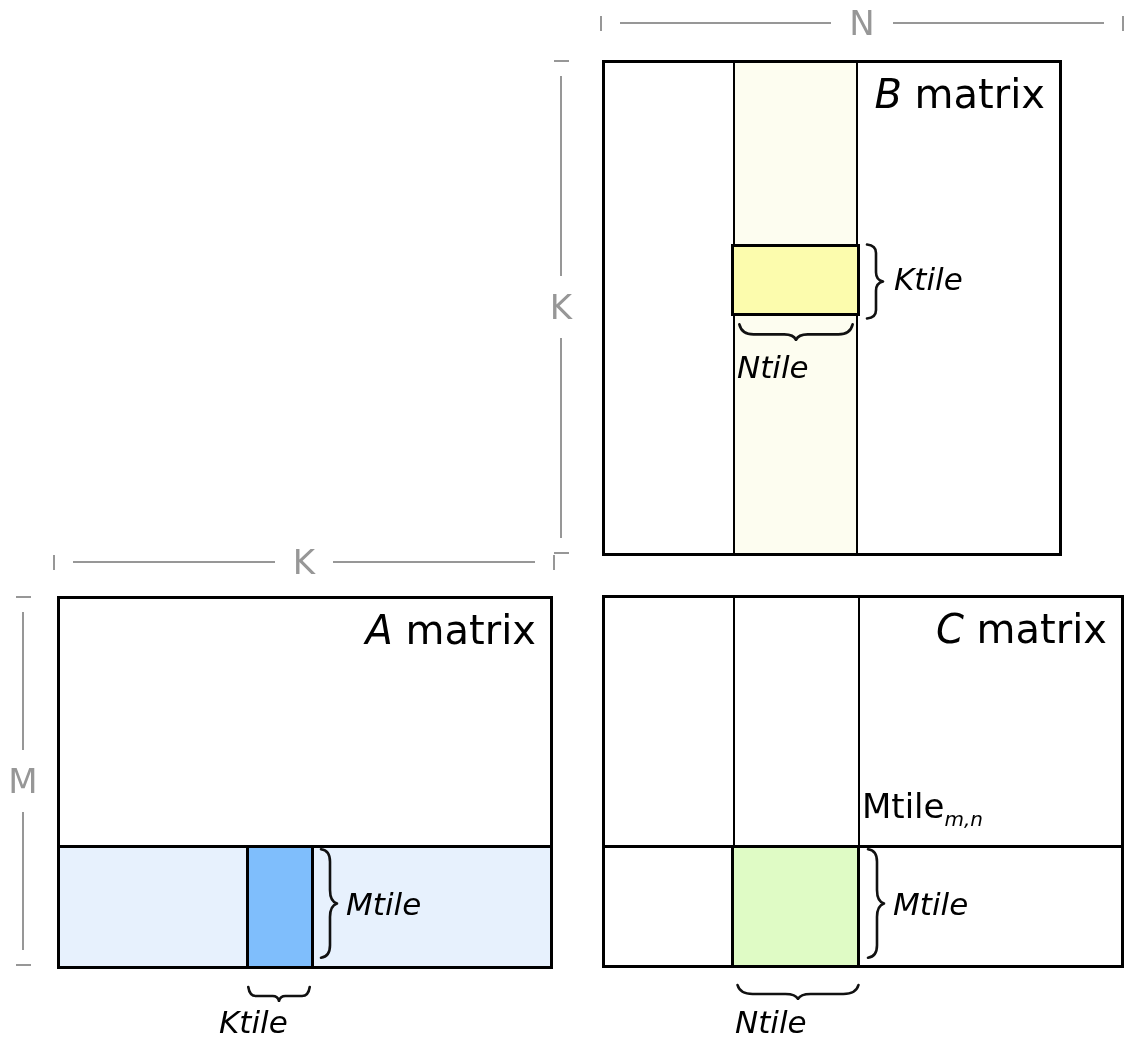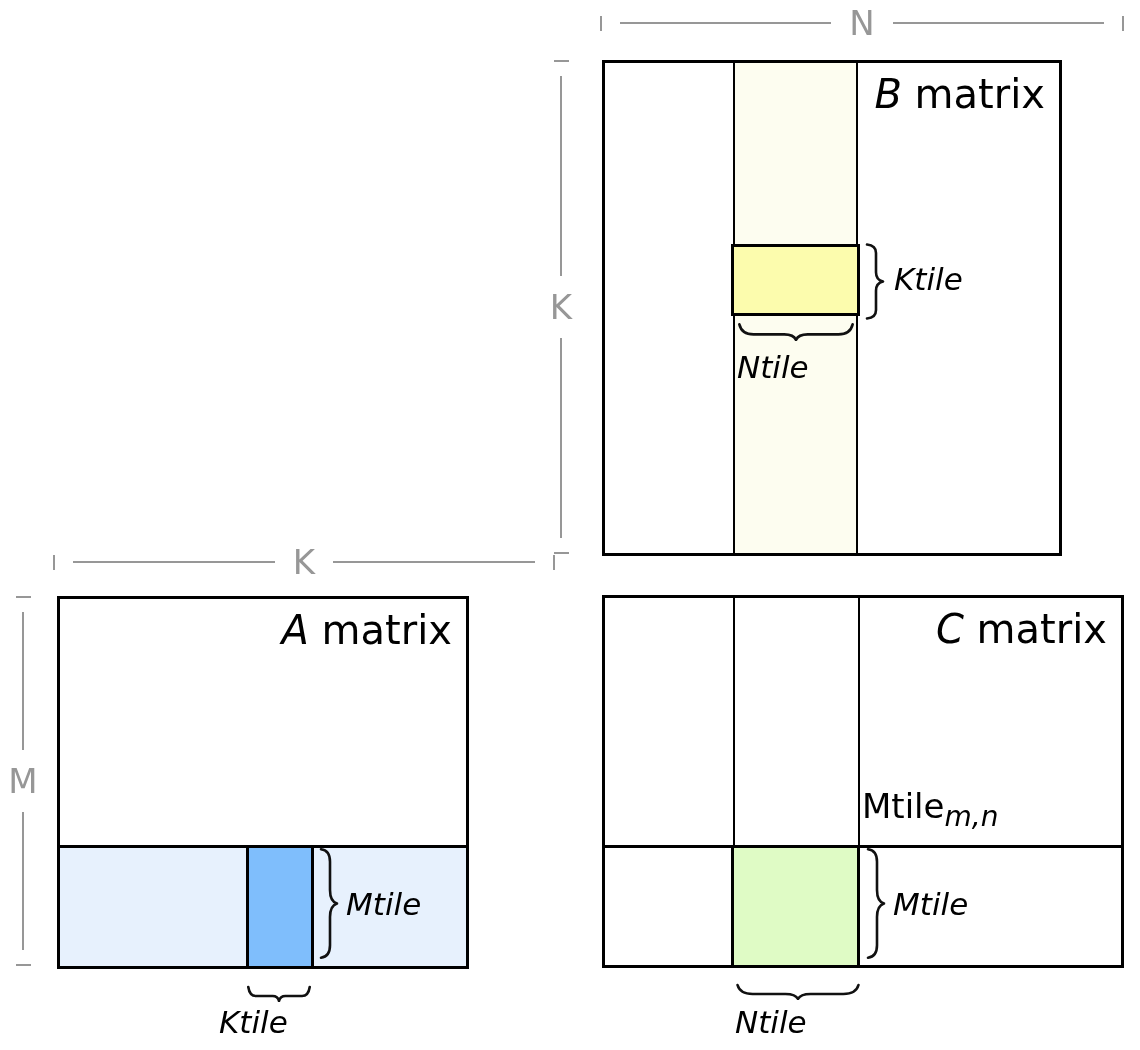--- a/index.html
+++ b/index.html
@@ -60,21 +60,21 @@
   .c-hline { position:absolute; left:0; right:0; top:247px; height:3px; background:#000; }
   .c-tile {
     position:absolute; left:126px; width:129px; top:250px; bottom:0;
     box-sizing:border-box; background:#DFFBC5;
     border-left:3px solid #000; border-right:3px solid #000;
   }
   .c-block-label {
     position:absolute; left:862px; top:786px;
     font-size:34px; line-height:40px; white-space:nowrap;
   }
-  .c-block-label sub { font-style:italic; font-size:28px; }
+  .c-block-label sub { font-style:italic; font-size:20px; }
 
   
   .brace { position:absolute; }
   .brace svg { display:block; width:100%; height:100%; }
   .brace path {
     fill:none; stroke:#111; stroke-width:2.6;
     stroke-linecap:round; stroke-linejoin:round;
     vector-effect:non-scaling-stroke;
   }
   .tile-label {
@@ -135,21 +135,21 @@
   </div>
   <div class="tile-label" style="left:894px; top:261px;">Ktile</div>
 
   <div class="brace" style="left:737px; top:321px; width:118px; height:20px;">
     <svg viewBox="0 0 100 18" preserveAspectRatio="none">
       <path d="M 2 3 Q 4 12 14 12 L 40 12 Q 48 12 50 17 Q 52 12 60 12 L 86 12 Q 96 12 98 3"></path>
     </svg>
   </div>
   <div class="tile-label centered" style="left:737px; top:349px; width:118px;">Ntile</div>
 
-  <div class="matrix" style="left:57px; top:596px; width:412px; height:373px;">
+  <div class="matrix" style="left:57px; top:596px; width:496px; height:373px;">
     <div class="a-strip"></div>
     <div class="a-tile"></div>
     <div class="matrix-title">
       <span class="letter">A</span><span> matrix</span>
     </div>
   </div>
 
   <div class="brace" style="left:317px; top:847px; width:22px; height:113px;">
     <svg viewBox="0 0 22 100" preserveAspectRatio="none">
       <path d="M 4 2 Q 13 3 13 13 L 13 38 Q 13 48 20 50 Q 13 52 13 62 L 13 87 Q 13 97 4 98"></path>

